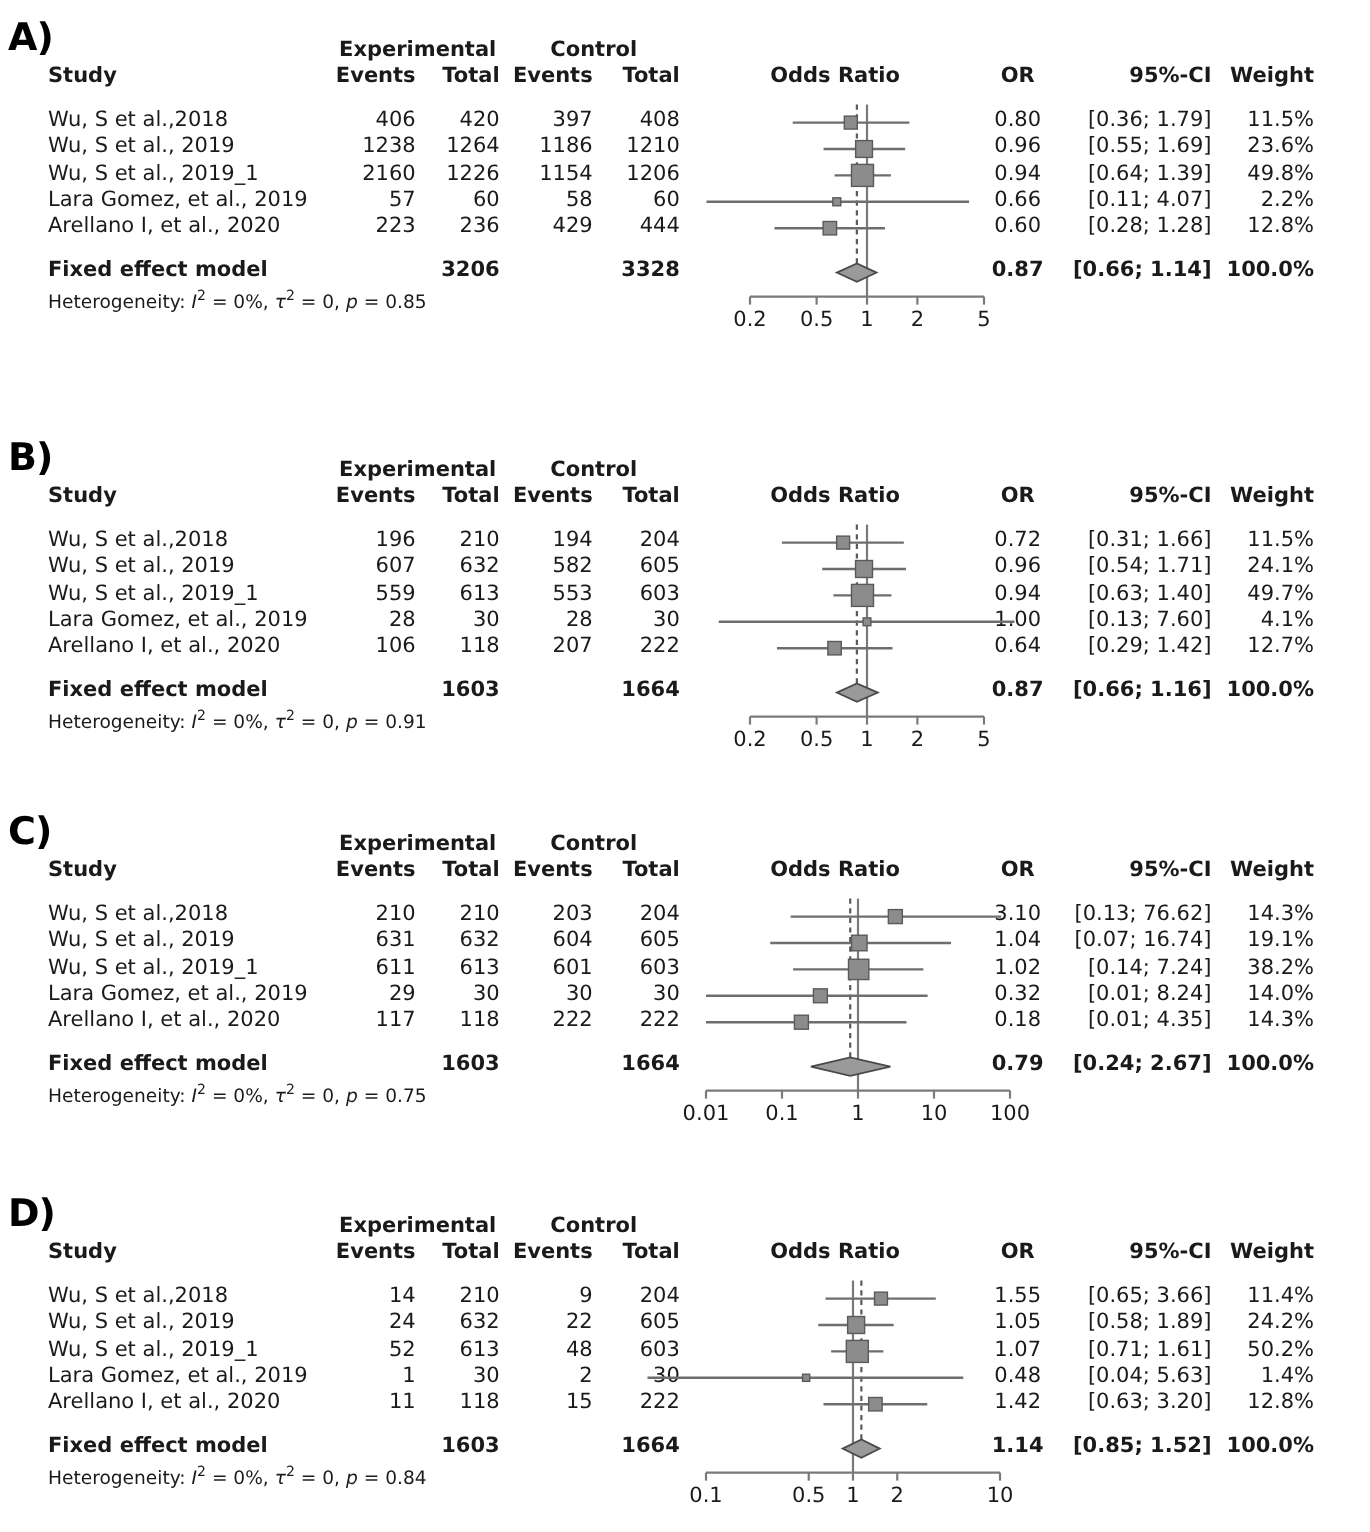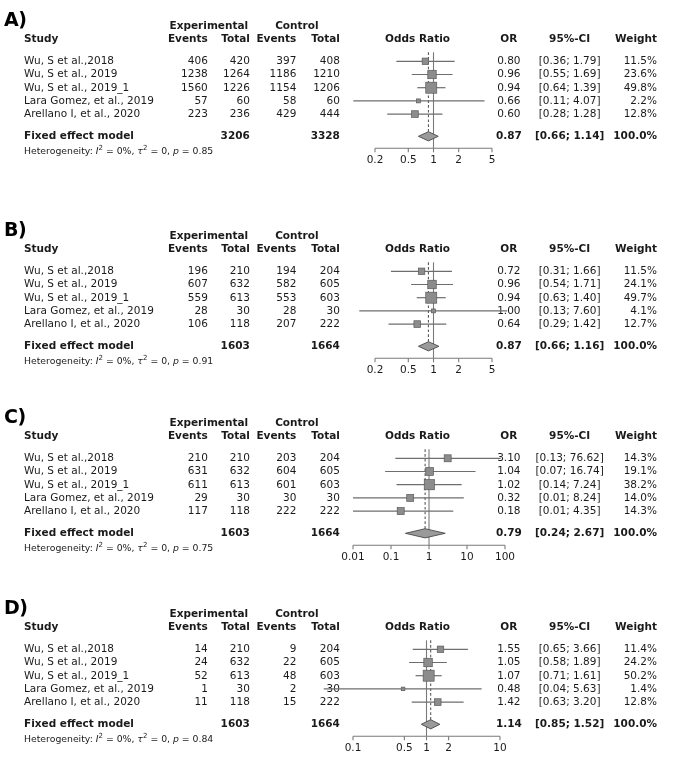--- a/index.html
+++ b/index.html
@@ -43,21 +43,21 @@
     line-height: 13.2px;
     vertical-align: bottom;
   }
   .hdr td { font-weight: bold; font-size: 10.5px; margin-top: 39px; }
   .grp-hdr td { font-weight: bold; font-size: 10.5px; height: 14px; }
   .c-study   { width: 152px; padding-left: 24px !important; text-align: left; }
   .c-num     { width: 40px; text-align: right; padding-right: 4px !important; }
   .c-num2    { width: 44px; text-align: right; padding-right: 5px !important; }
   .c-plot    { width: 192px; }
   .c-or      { width: 44px; text-align: center; padding-right: 6px !important; }
-  .c-ci      { width: 74px; text-align: center; padding-right: 6px !important; }
+  .c-ci      { width: 74px; text-align: right; padding-right: 6px !important; }
   .c-wt      { width: 46px; text-align: right; padding-right: 4px !important; }
 
   .spacer-row td { height: 9px; }
   .gap-row td { height: 9px; }
 
   .total-row td { font-weight: bold; }
   .het-row td { font-size: 9.3px; padding-left: 24px !important; }
   .het-row i { font-style: italic; }
   .het-row sup { font-size: 7px; vertical-align: super; }
 
@@ -118,21 +118,21 @@
             <td class="c-num">1264</td>
             <td class="c-num2">1186</td>
             <td class="c-num2">1210</td>
             <td class="c-plot"></td>
             <td class="c-or">0.96</td>
             <td class="c-ci">[0.55; 1.69]</td>
             <td class="c-wt">23.6%</td>
           </tr>
           <tr>
             <td class="c-study">Wu, S et al., 2019_1</td>
-            <td class="c-num">1560</td>
+            <td class="c-num">2160</td>
             <td class="c-num">1226</td>
             <td class="c-num2">1154</td>
             <td class="c-num2">1206</td>
             <td class="c-plot"></td>
             <td class="c-or">0.94</td>
             <td class="c-ci">[0.64; 1.39]</td>
             <td class="c-wt">49.8%</td>
           </tr>
           <tr>
             <td class="c-study">Lara Gomez, et al., 2019</td>

